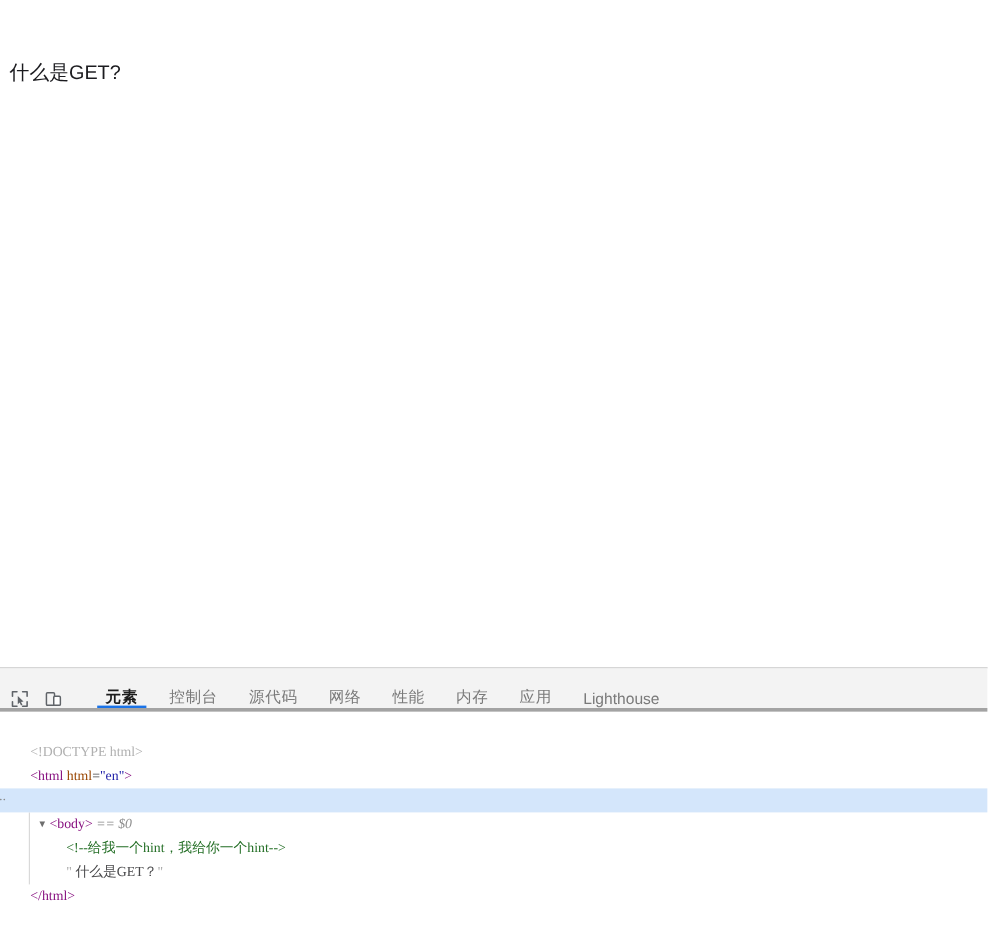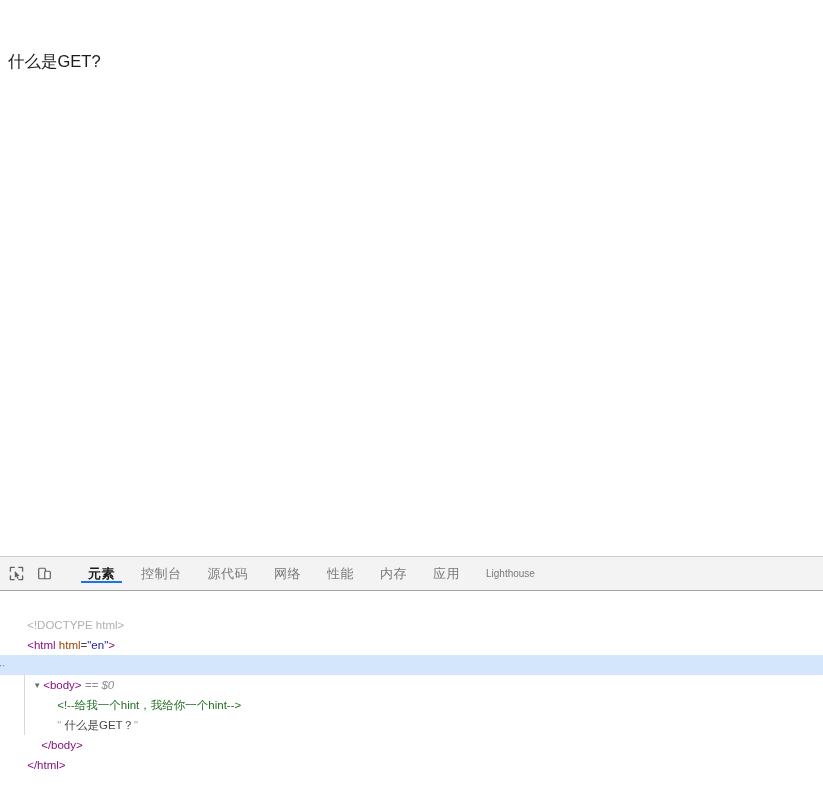--- a/index.html
+++ b/index.html
@@ -40,23 +40,23 @@
     border-top: 1px solid #cdcdcd;
     box-sizing: border-box;
     overflow: hidden;
   }
 
   
   #dt-toolbar {
     position: relative;
     height: 33px;
     background: #f3f3f3;
-    border-bottom: 1px solid #a3a3a3;
+    border-bottom: 3px solid #a3a3a3;
     display: flex;
-    align-items: center;
+    align-items: flex-end;
     overflow: hidden;
     white-space: nowrap;
   }
   .tb-icon-btn {
     width: 28px;
     display: flex;
     align-items: center;
     justify-content: center;
     cursor: pointer;
   }
@@ -65,21 +65,21 @@
     width: 1px;
     background: #c9c9c9;
     margin: 8px 7px 8px 9px;
     flex: 0 0 1px;
   }
   .dt-tab {
     display: flex;
     align-items: center;
     gap: 4px;
     padding: 0 13px;
-    font-size: 10px;
+    font-size: 13px;
     color: #7a7a7a;
     cursor: pointer;
     position: relative;
     font-family: "Liberation Sans", "DejaVu Sans", sans-serif;
   }
   .dt-tab.cjk { font-size: 13px; letter-spacing: .5px; }
   .dt-tab.active {
     color: #1c1c1c;
     font-weight: bold;
   }
@@ -94,21 +94,21 @@
     display: inline-block;
     width: 10px; height: 12px;
     position: relative;
     margin-left: 3px;
   }
 
   
   #dom-tree {
     position: relative;
     padding: 4px 0 0 0;
-    font-family: Liberation Sans, sans-serif;
+    font-family: Liberation Serif, serif;
     font-size: 11.5px;
     line-height: 20px;
     color: #303030;
     -webkit-font-smoothing: antialiased;
   }
   .dom-row {
     position: relative;
     height: 20px;
     white-space: pre;
     padding-left: 8px;
@@ -223,22 +223,19 @@
 
     <div class="dom-row" style="padding-left:38px">
       <span class="comment">&lt;!--给我一个hint，我给你一个hint--&gt;</span>
     </div>
 
 
     <div class="dom-row" style="padding-left:38px">
       <span class="quote">"</span><span class="txtnode"> 什么是GET？</span><span class="quote">"</span>
     </div>
 
-    <div class="dom-row" style="padding-left:22px">
-      <span class="tag">&lt;/body&gt;</span>
-    </div>
 
     <div class="dom-row" style="padding-left:8px">
       <span class="tag">&lt;/html&gt;</span>
     </div>
 
   </div>
 </div>
 
 </body></html>

